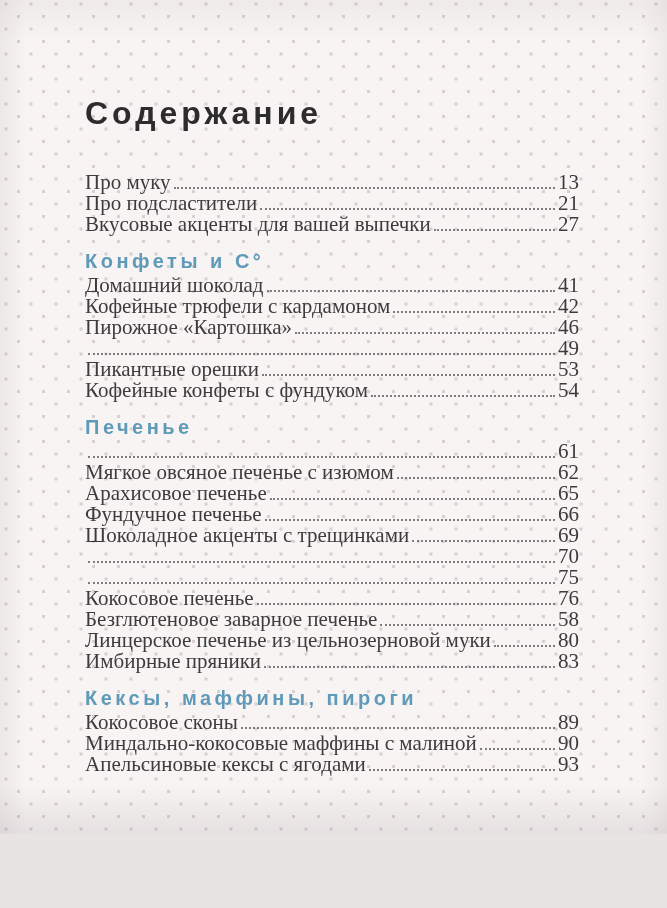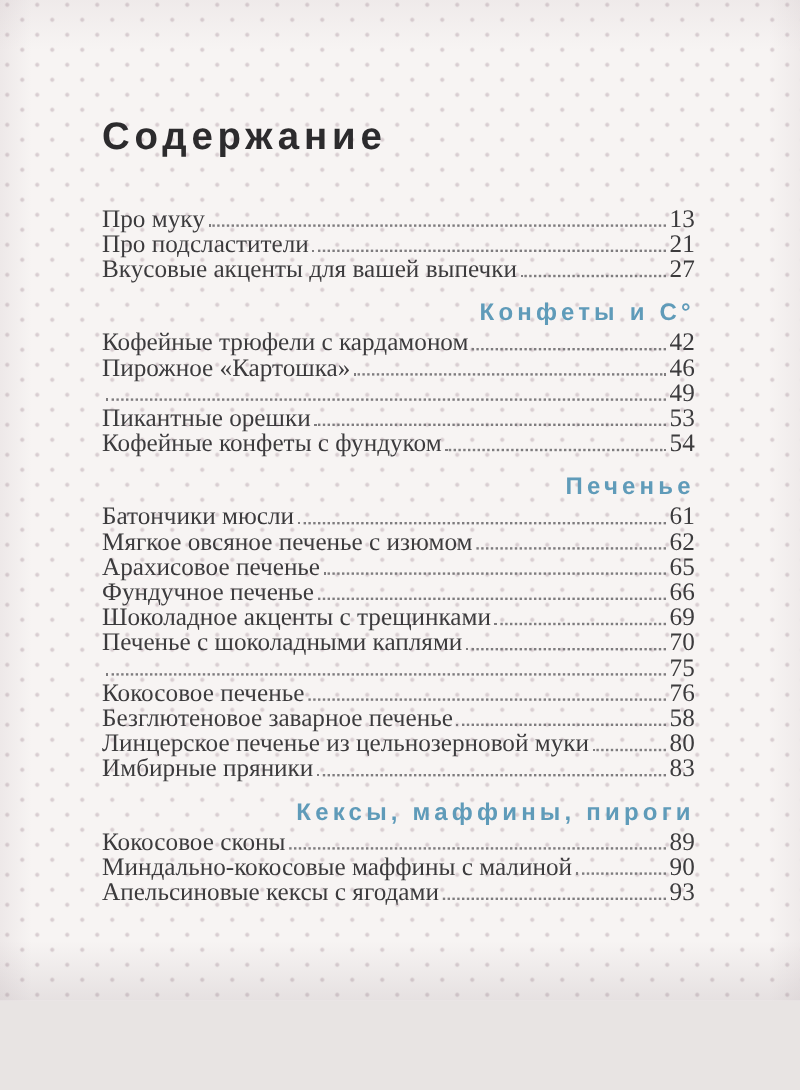--- a/index.html
+++ b/index.html
@@ -37,21 +37,20 @@
     letter-spacing: 4px;
     color: #2c2b2d;
   }
   .sec-header {
     margin: 14px 0 2px 0;
     font-size: 20px;
     line-height: 24px;
     font-weight: 700;
     letter-spacing: 3.5px;
     color: #5f9bb9;
-    text-align: right;
   }
   .row {
     display: flex;
     height: 21px;
     line-height: 21px;
     font-size: 21px;
     font-family: Liberation Serif, serif;
   }
   .row .label { white-space: nowrap; }
   .row .leader {
@@ -81,20 +80,25 @@
           <span class="leader"></span>
           <span class="num">21</span>
         </div>
         <div class="row">
           <span class="label">Вкусовые акценты для вашей выпечки</span>
           <span class="leader"></span>
           <span class="num">27</span>
         </div>
         <div class="sec-header">Конфеты и С°</div>
         <div class="row">
+          <span class="label">Домашний шоколад</span>
+          <span class="leader"></span>
+          <span class="num">41</span>
+        </div>
+        <div class="row">
           <span class="label">Кофейные трюфели с кардамоном</span>
           <span class="leader"></span>
           <span class="num">42</span>
         </div>
         <div class="row">
           <span class="label">Пирожное «Картошка»</span>
           <span class="leader"></span>
           <span class="num">46</span>
         </div>
         <div class="row">
@@ -106,21 +110,20 @@
           <span class="leader"></span>
           <span class="num">53</span>
         </div>
         <div class="row">
           <span class="label">Кофейные конфеты с фундуком</span>
           <span class="leader"></span>
           <span class="num">54</span>
         </div>
         <div class="sec-header">Печенье</div>
         <div class="row">
-          <span class="label">Батончики мюсли</span>
           <span class="leader"></span>
           <span class="num">61</span>
         </div>
         <div class="row">
           <span class="label">Мягкое овсяное печенье с изюмом</span>
           <span class="leader"></span>
           <span class="num">62</span>
         </div>
         <div class="row">
           <span class="label">Арахисовое печенье</span>
@@ -131,21 +134,20 @@
           <span class="label">Фундучное печенье</span>
           <span class="leader"></span>
           <span class="num">66</span>
         </div>
         <div class="row">
           <span class="label">Шоколадное акценты с трещинками</span>
           <span class="leader"></span>
           <span class="num">69</span>
         </div>
         <div class="row">
-          <span class="label">Печенье с шоколадными каплями</span>
           <span class="leader"></span>
           <span class="num">70</span>
         </div>
         <div class="row">
           <span class="leader"></span>
           <span class="num">75</span>
         </div>
         <div class="row">
           <span class="label">Кокосовое печенье</span>
           <span class="leader"></span>

